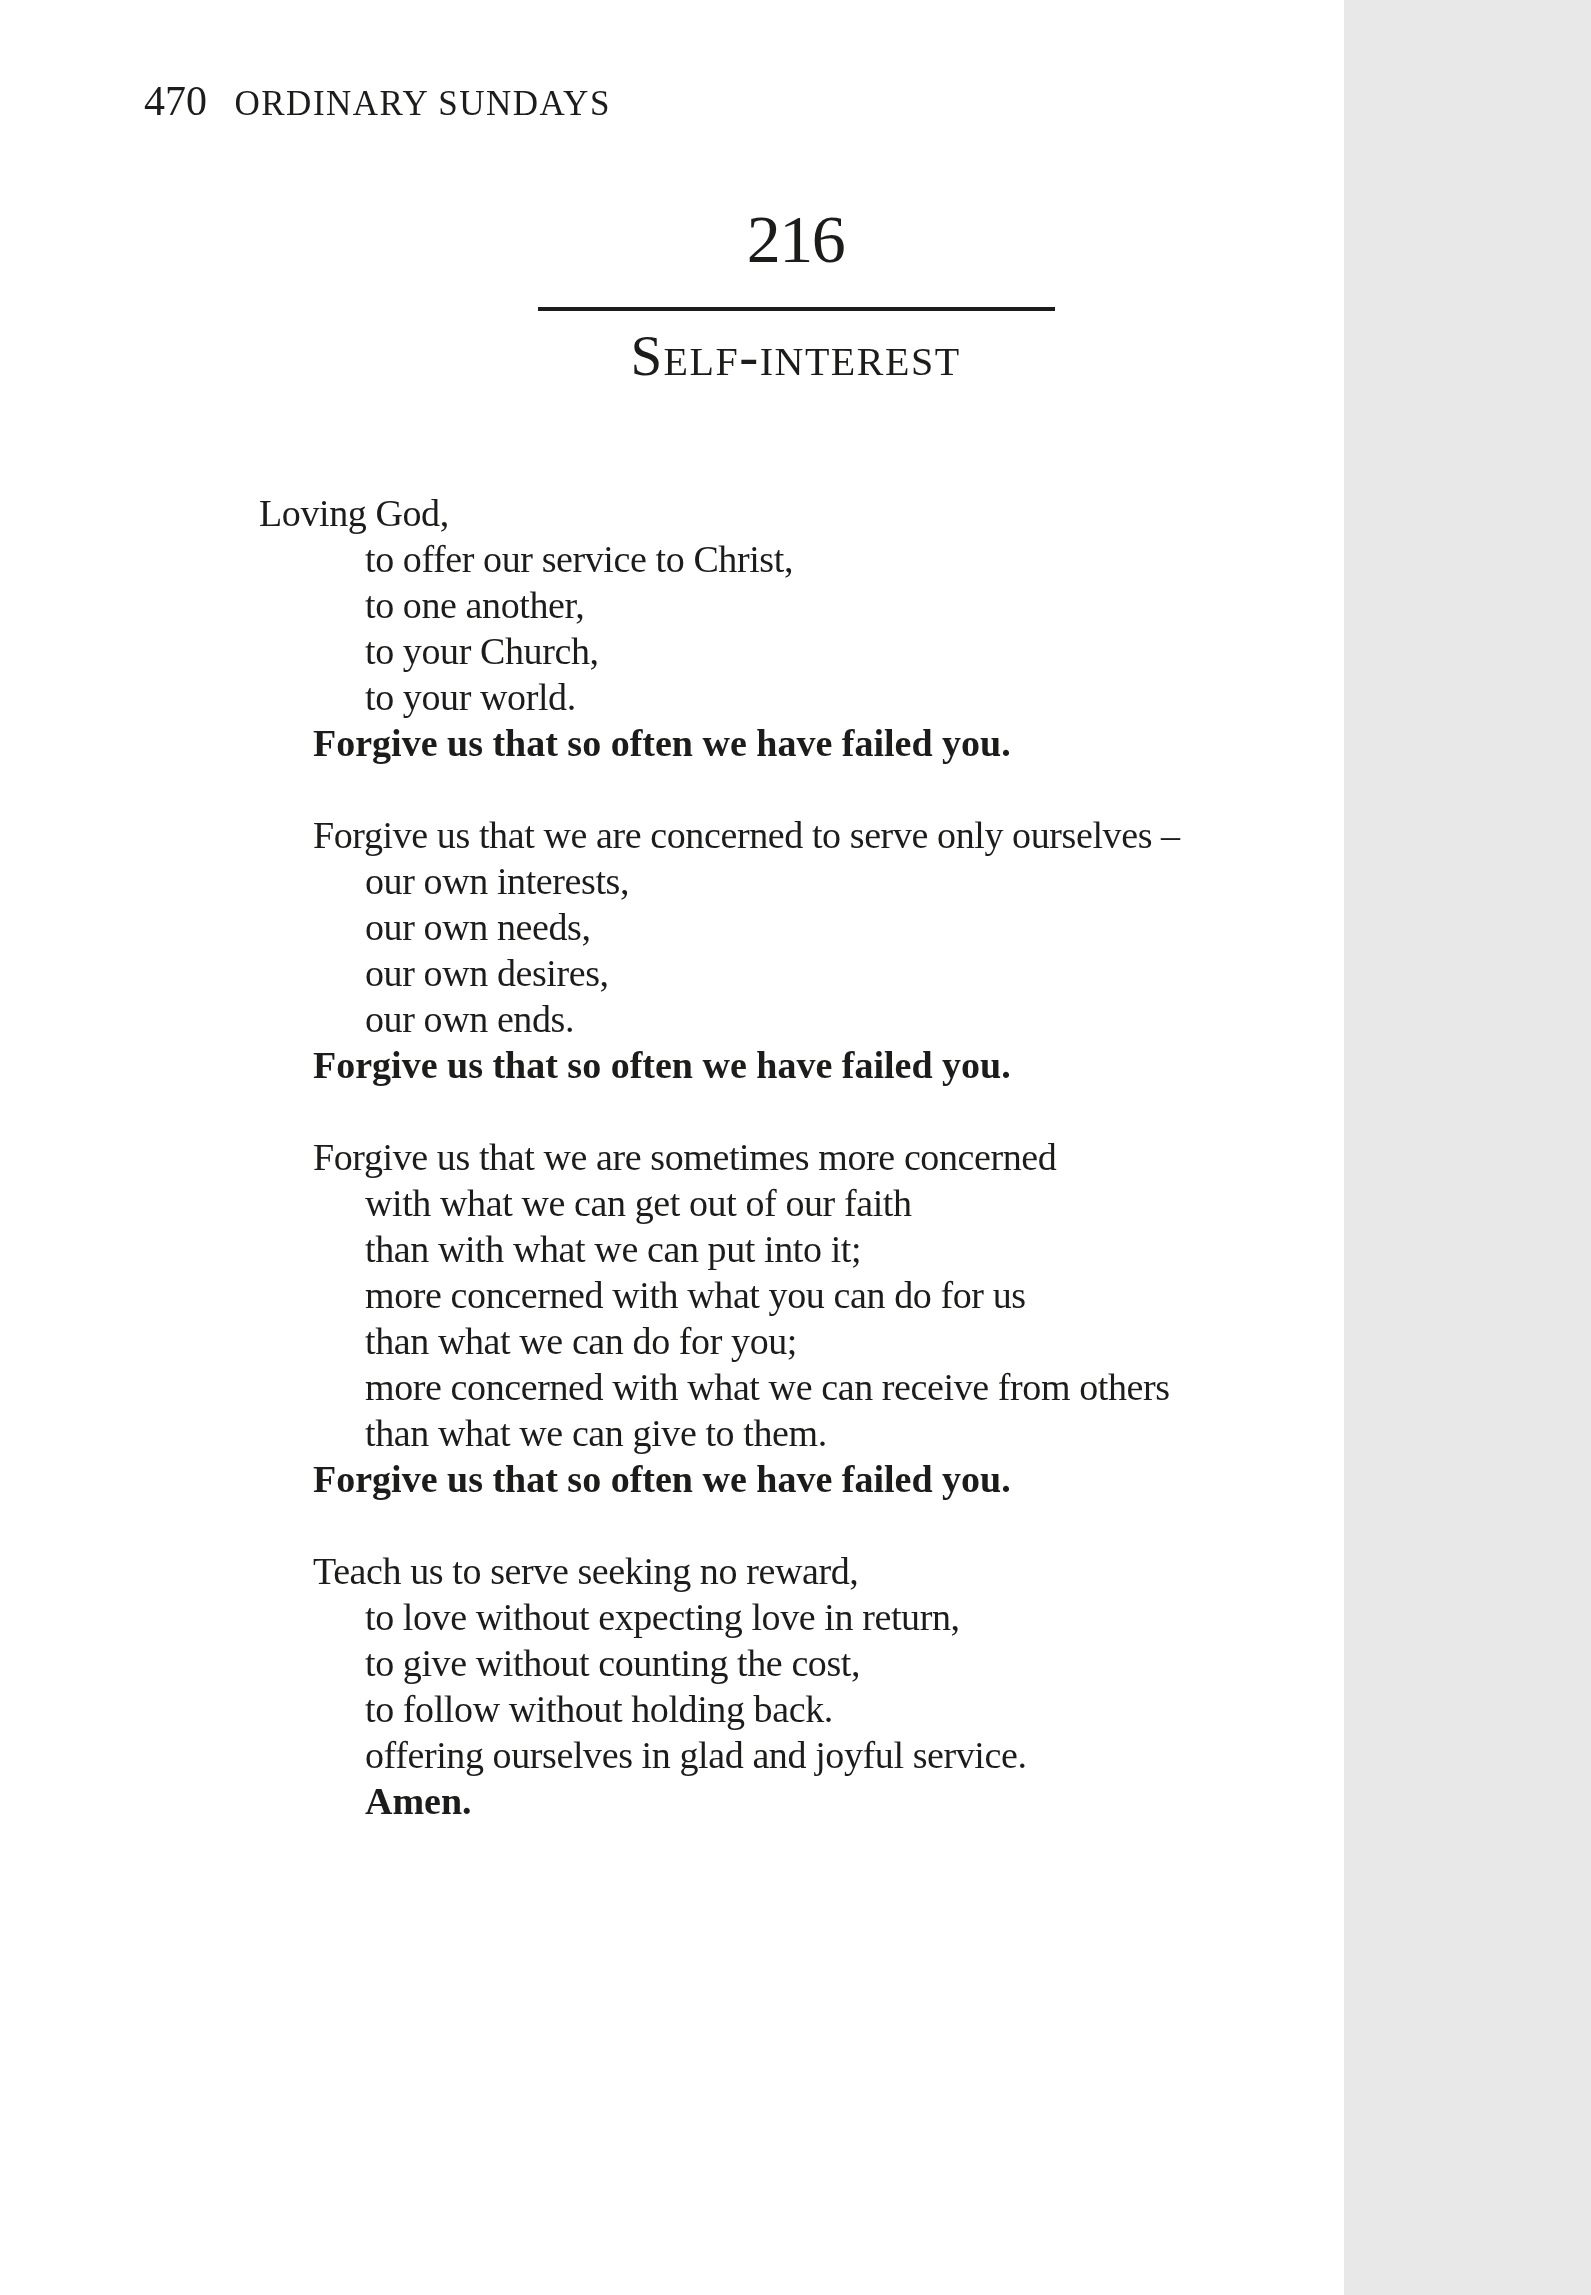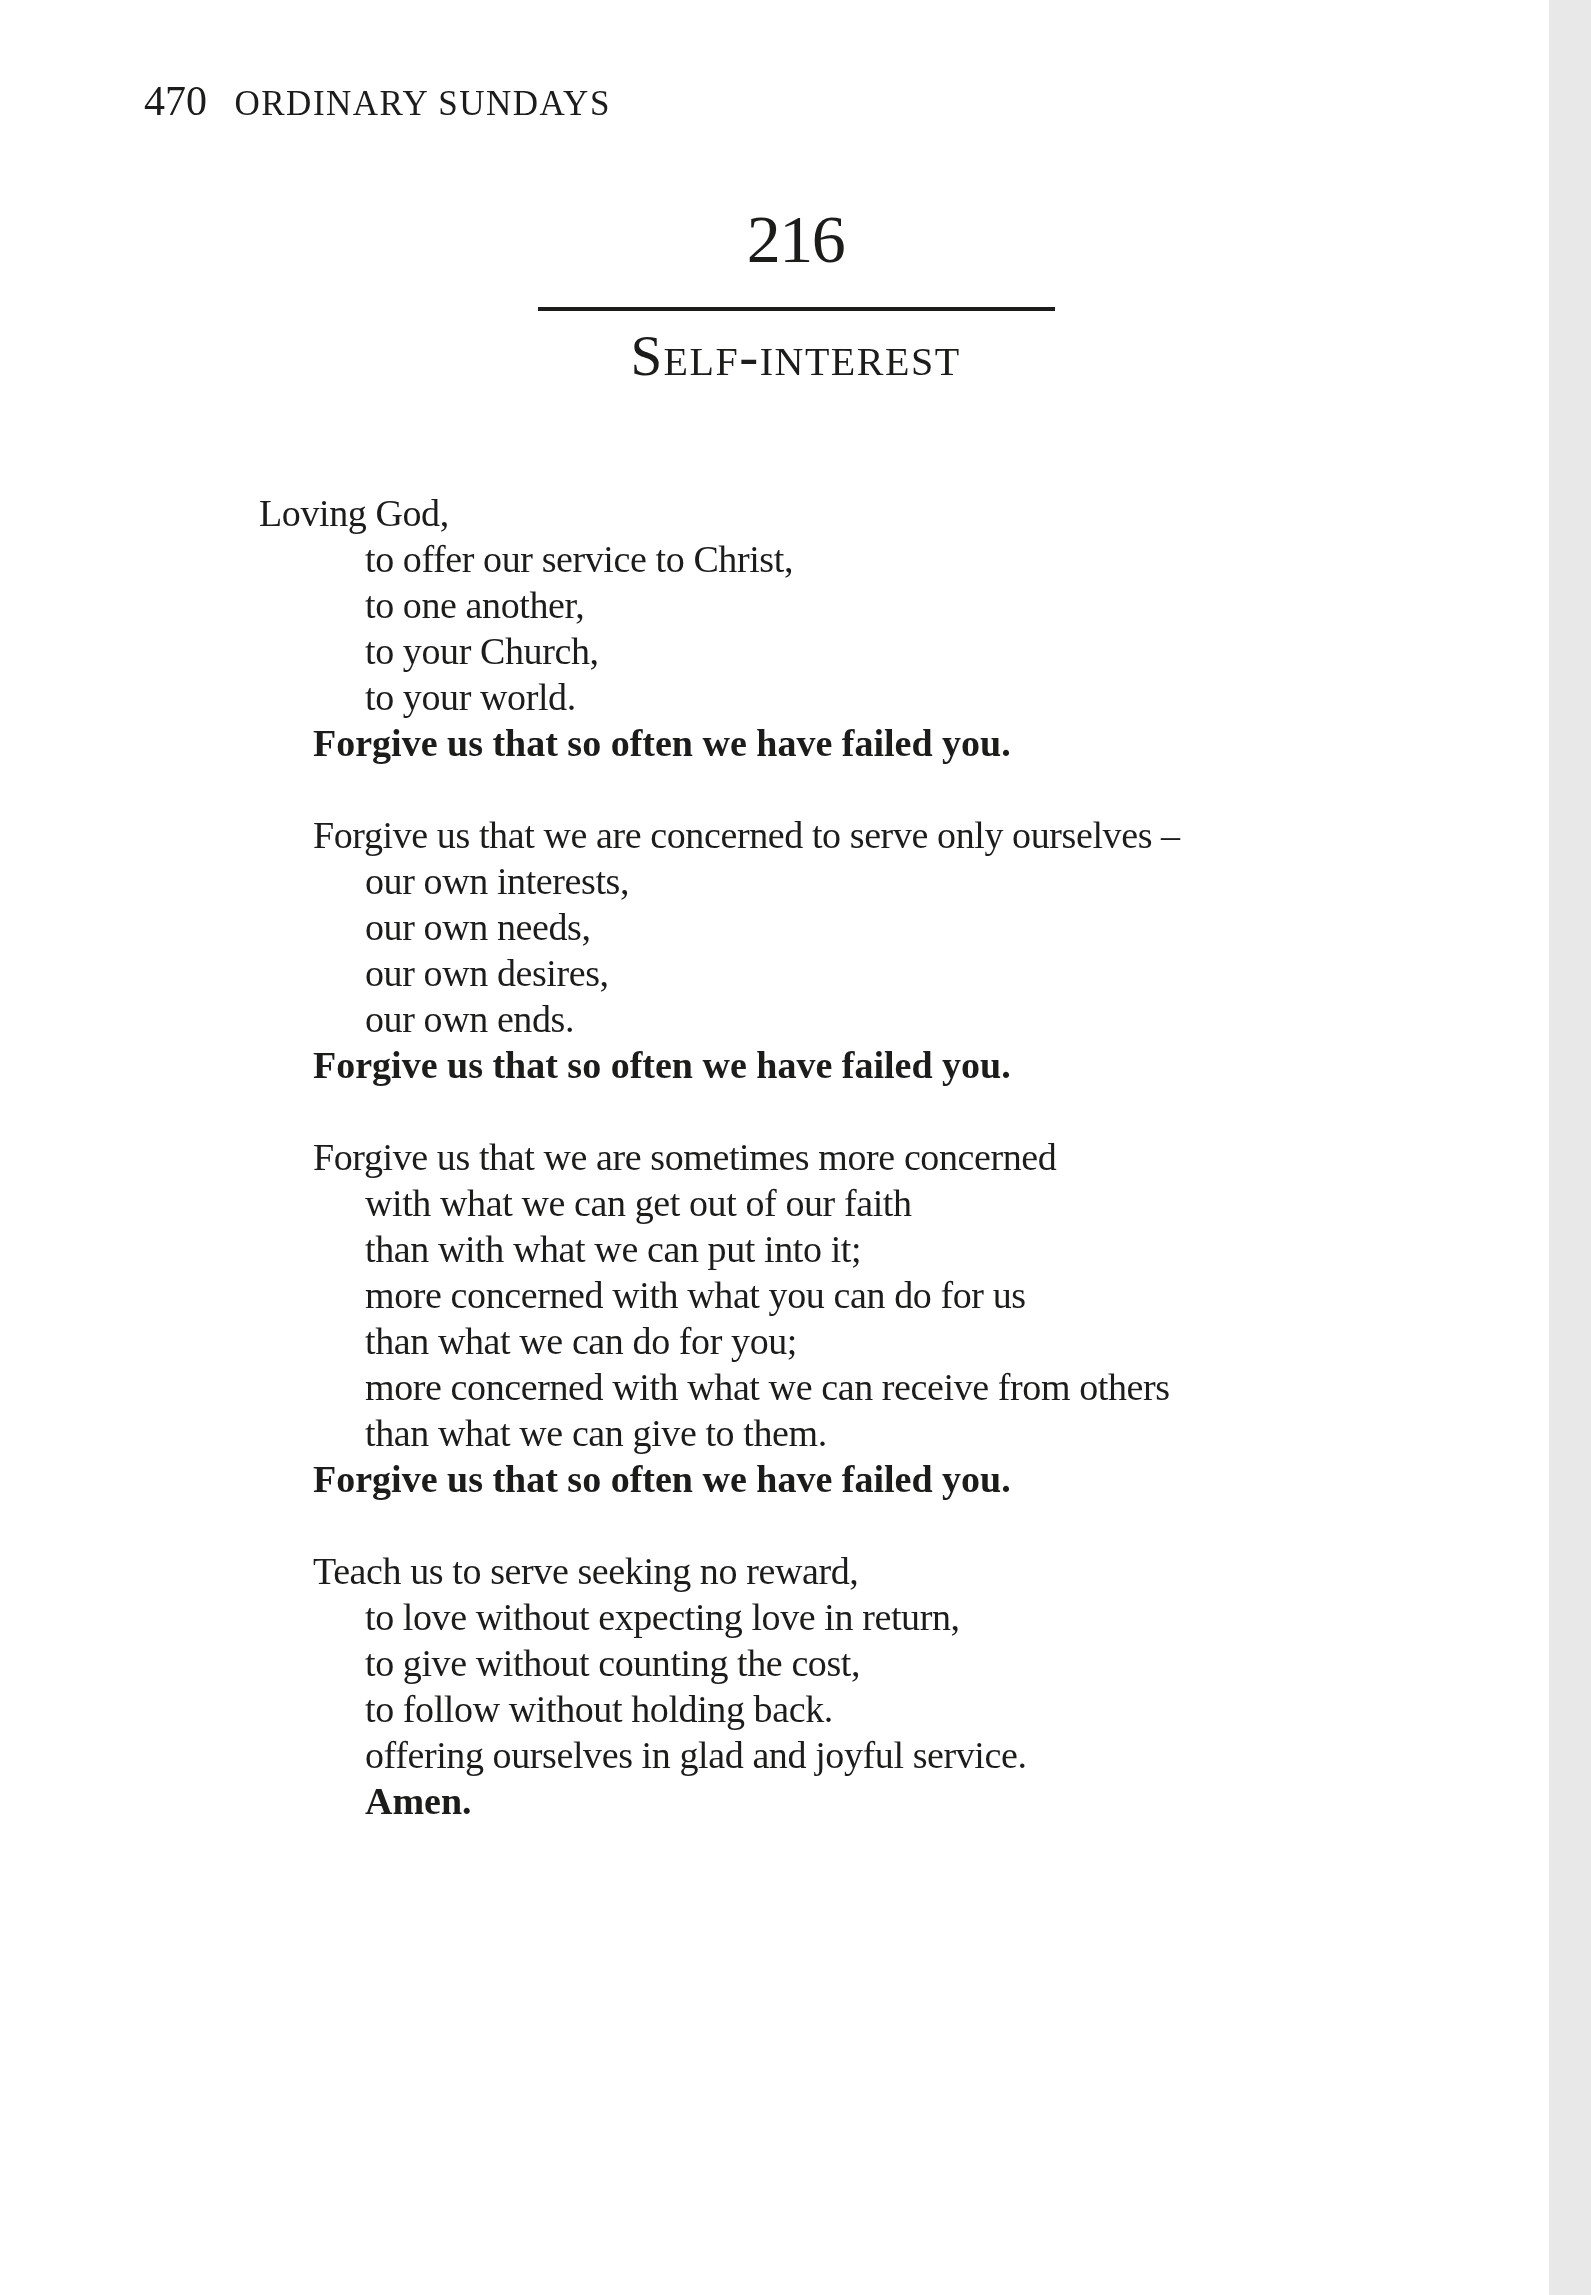--- a/index.html
+++ b/index.html
@@ -1,19 +1,19 @@
 <!DOCTYPE html>
 <html style="font-size:12.2px"><head>
 <meta charset="utf-8">
 <style>
   html, body { margin: 0; padding: 0; }
   body { background: #e8e8e8; }
   .page {
     position: relative;
-    width: 1549px;
+    width: 1344px;
     height: 2295px;
     background: #ffffff;
     font-family: "Liberation Serif", serif;
     color: #1c1c1b;
     overflow: hidden;
   }
   .running-header {
     position: absolute;
     left: 144px;
     top: 80px;

